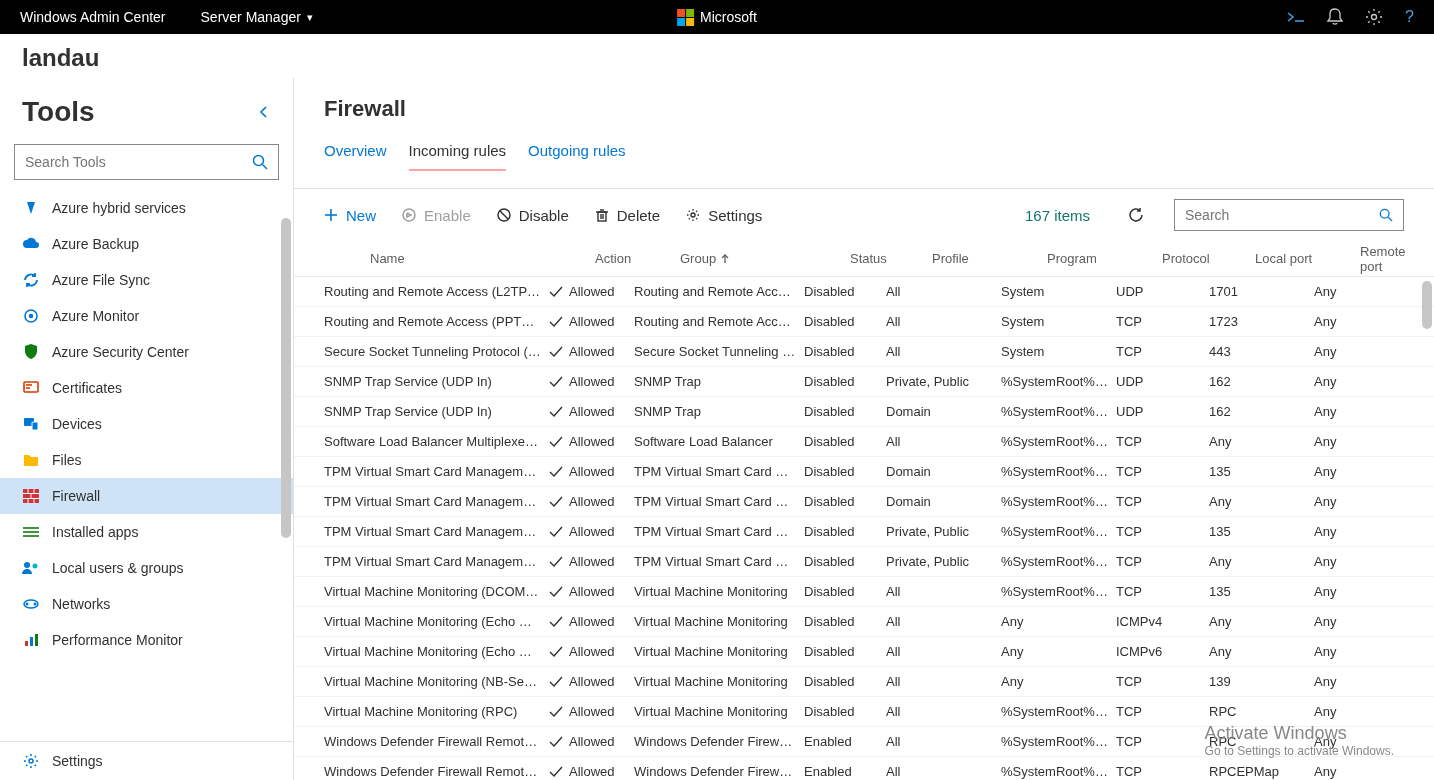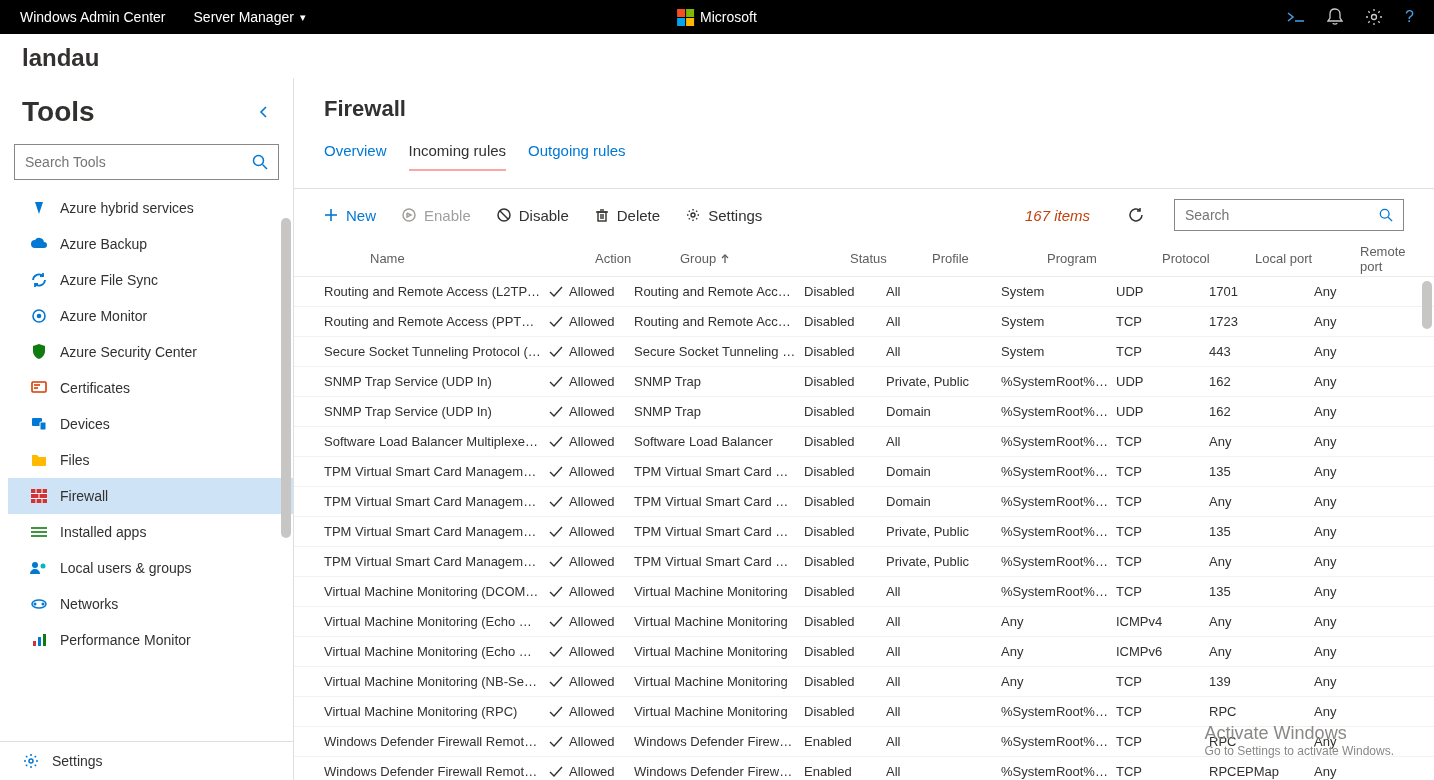--- a/index.html
+++ b/index.html
@@ -1,47 +1,47 @@
 <!DOCTYPE html>
 <html><head>
   <meta charset="utf-8">
   <style>
     * { margin: 0; padding: 0; box-sizing: border-box; font-family: "Segoe UI", Tahoma, Geneva, Verdana, sans-serif; }
     body { width: 1434px; height: 780px; overflow: hidden; background: #fff; color: #323130; }
     .topbar { background: #000; color: #fff; height: 34px; display: flex; align-items: center; padding: 0 20px; }
-    .topbar .title { font-size: 14px; margin-right: 28px; }
+    .topbar .title { font-size: 14px; margin-right: 35px; }
     .topbar .server-sel { font-size: 14px; display: flex; align-items: center; gap: 6px; cursor: pointer; }
     .topbar .brand { position: absolute; left: 50%; transform: translateX(-50%); display: flex; align-items: center; gap: 6px; font-size: 14px; }
     .topbar .right-icons { margin-left: auto; display: flex; align-items: center; gap: 22px; color: #ccc; }
     .ms-logo { display: inline-grid; grid-template-columns: 8px 8px; grid-template-rows: 8px 8px; gap: 1px; }
     .ms-logo span:nth-child(1){background:#f25022}.ms-logo span:nth-child(2){background:#7fba00}.ms-logo span:nth-child(3){background:#00a4ef}.ms-logo span:nth-child(4){background:#ffb900}
     .subhead { padding: 10px 22px 0 22px; font-size: 24px; font-weight: 600; }
     .layout { display: flex; position: absolute; top: 78px; bottom: 0; left: 0; right: 0; }
     .side { width: 300px; border-right: 1px solid #e1dfdd; display: flex; flex-direction: column; padding-top: 4px; position: relative; }
     .side-head { display: flex; align-items: center; justify-content: space-between; padding: 14px 22px 10px 22px; }
     .side-head h2 { font-size: 28px; font-weight: 600; }
     .search-wrap { margin: 6px 14px 10px 14px; border: 1px solid #8a8886; height: 36px; display: flex; align-items: center; padding: 0 10px; }
     .search-wrap input { border: none; outline: none; flex: 1; font-size: 14px; background: transparent; }
-    .tool-list { flex: 1; overflow-y: auto; margin-left: 8px; }
+    .tool-list { flex: 1; overflow-y: auto; }
     .tool-item { display: flex; align-items: center; padding: 9px 22px; font-size: 14px; cursor: pointer; gap: 12px; }
     .tool-item.active { background: #cfe3f6; }
     .tool-icon { width: 18px; height: 18px; display: flex; align-items: center; justify-content: center; font-size: 14px; }
     .side-bottom { border-top: 1px solid #e1dfdd; padding: 10px 22px; display: flex; align-items: center; gap: 12px; font-size: 14px; cursor: pointer; }
     .side-scroll { position: absolute; top: 140px; right: 2px; width: 10px; height: 320px; background: #c8c6c4; border-radius: 5px; }
     .main { flex: 1; display: flex; flex-direction: column; padding: 0 0 0 0; }
     .main h1 { font-size: 22px; font-weight: 600; padding: 18px 30px 10px 30px; }
     .tabs { display: flex; gap: 22px; padding: 10px 30px 17px 30px; border-bottom: 1px solid #e1dfdd; font-size: 15px; }
     .tab { padding-bottom: 10px; cursor: pointer; color: #0078d4; }
     .tab.active { color: #323130; border-bottom: 2px solid #fca5a5; font-weight: 400; }
     .toolbar { display: flex; align-items: center; padding: 10px 30px; gap: 26px; font-size: 15px; }
     .tb-btn { display: flex; align-items: center; gap: 8px; cursor: pointer; }
     .tb-btn.primary { color: #0078d4; }
     .tb-btn.disabled { color: #a19f9d; }
     .toolbar .spacer { flex: 1; }
-    .items-count { color: #c2410c; font-style: italic; margin-right: 8px; }
+    .items-count { color: #0f766e; margin-right: 8px; }
     .refresh-btn { width: 24px; height: 24px; display: flex; align-items: center; justify-content: center; cursor: pointer; }
     .table-search { border: 1px solid #8a8886; height: 32px; width: 230px; display: flex; align-items: center; padding: 0 10px; }
     .table-search input { border: none; outline: none; flex: 1; font-size: 14px; background: transparent; }
     .grid { flex: 1; overflow: hidden; position: relative; display: flex; flex-direction: column; }
     .ghead, .grow { display: grid; grid-template-columns: 225px 85px 170px 82px 115px 115px 93px 105px 110px; padding: 0 10px 0 30px; align-items: center; font-size: 13px; }
     .ghead { height: 36px; color: #605e5c; border-bottom: 1px solid #edebe9; }
     .ghead .col { display: flex; align-items: center; gap: 4px; margin-left: 46px; }
     .gbody { overflow-y: auto; flex: 1; }
     .grow { height: 30px; border-bottom: 1px solid #f3f2f1; cursor: pointer; }
     .grow.selected { background: #e1eefa; }

